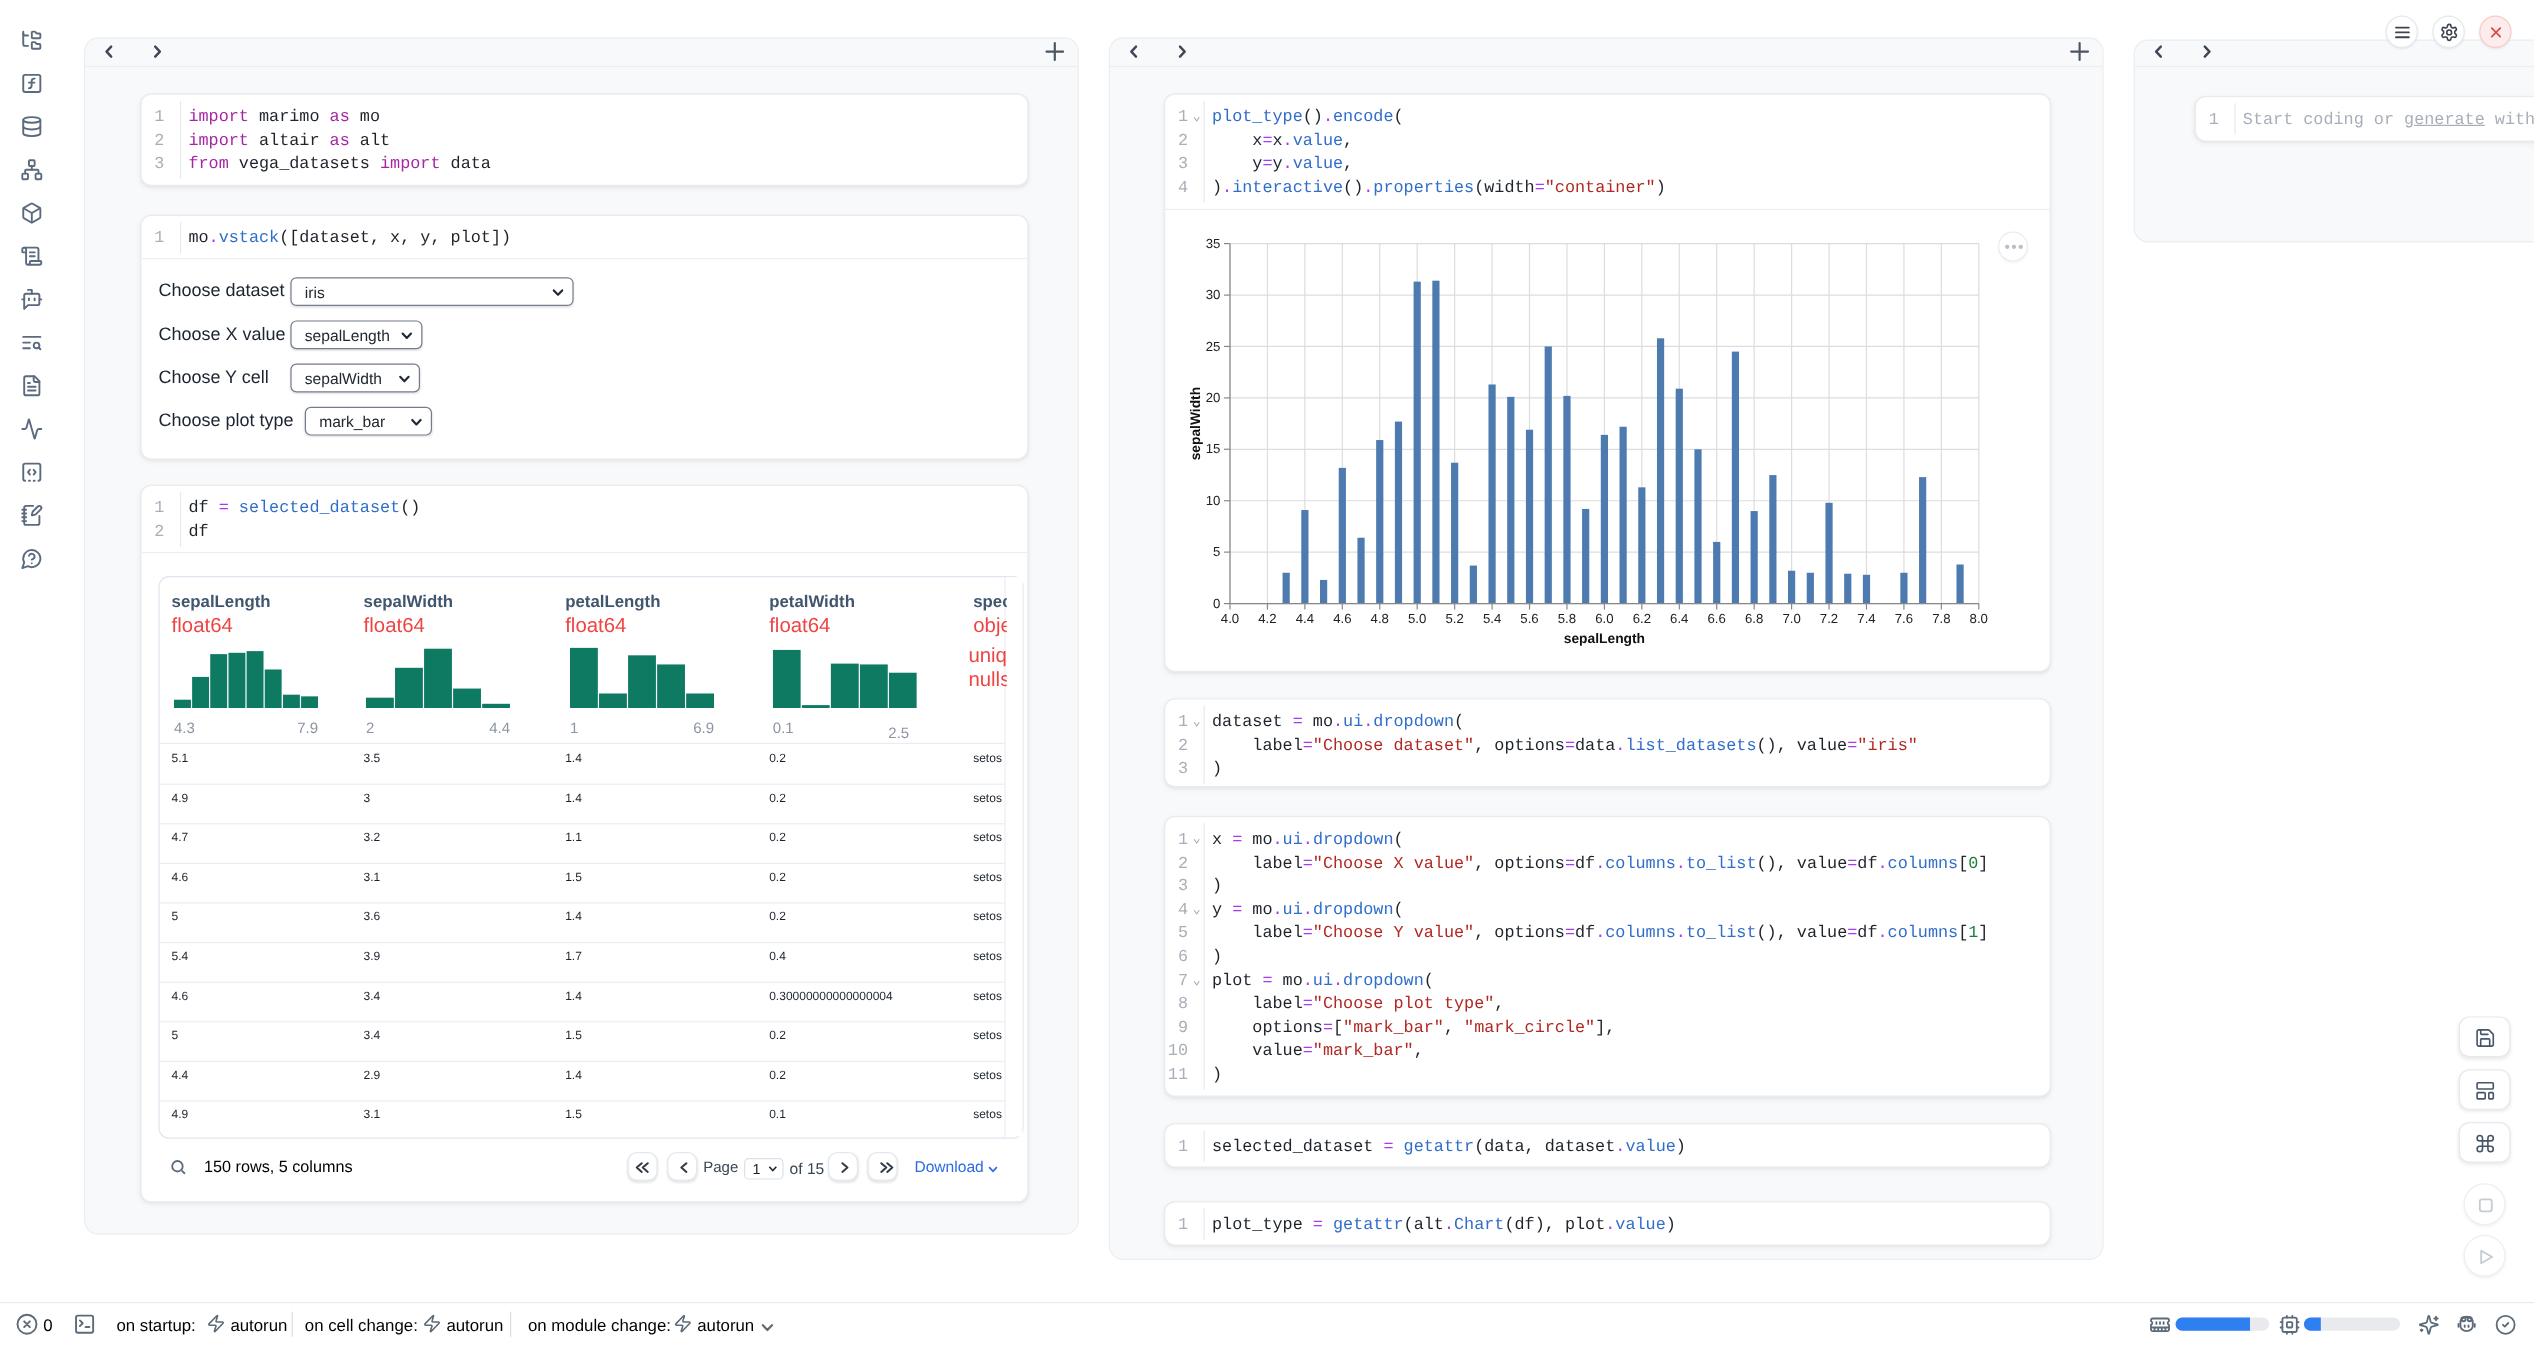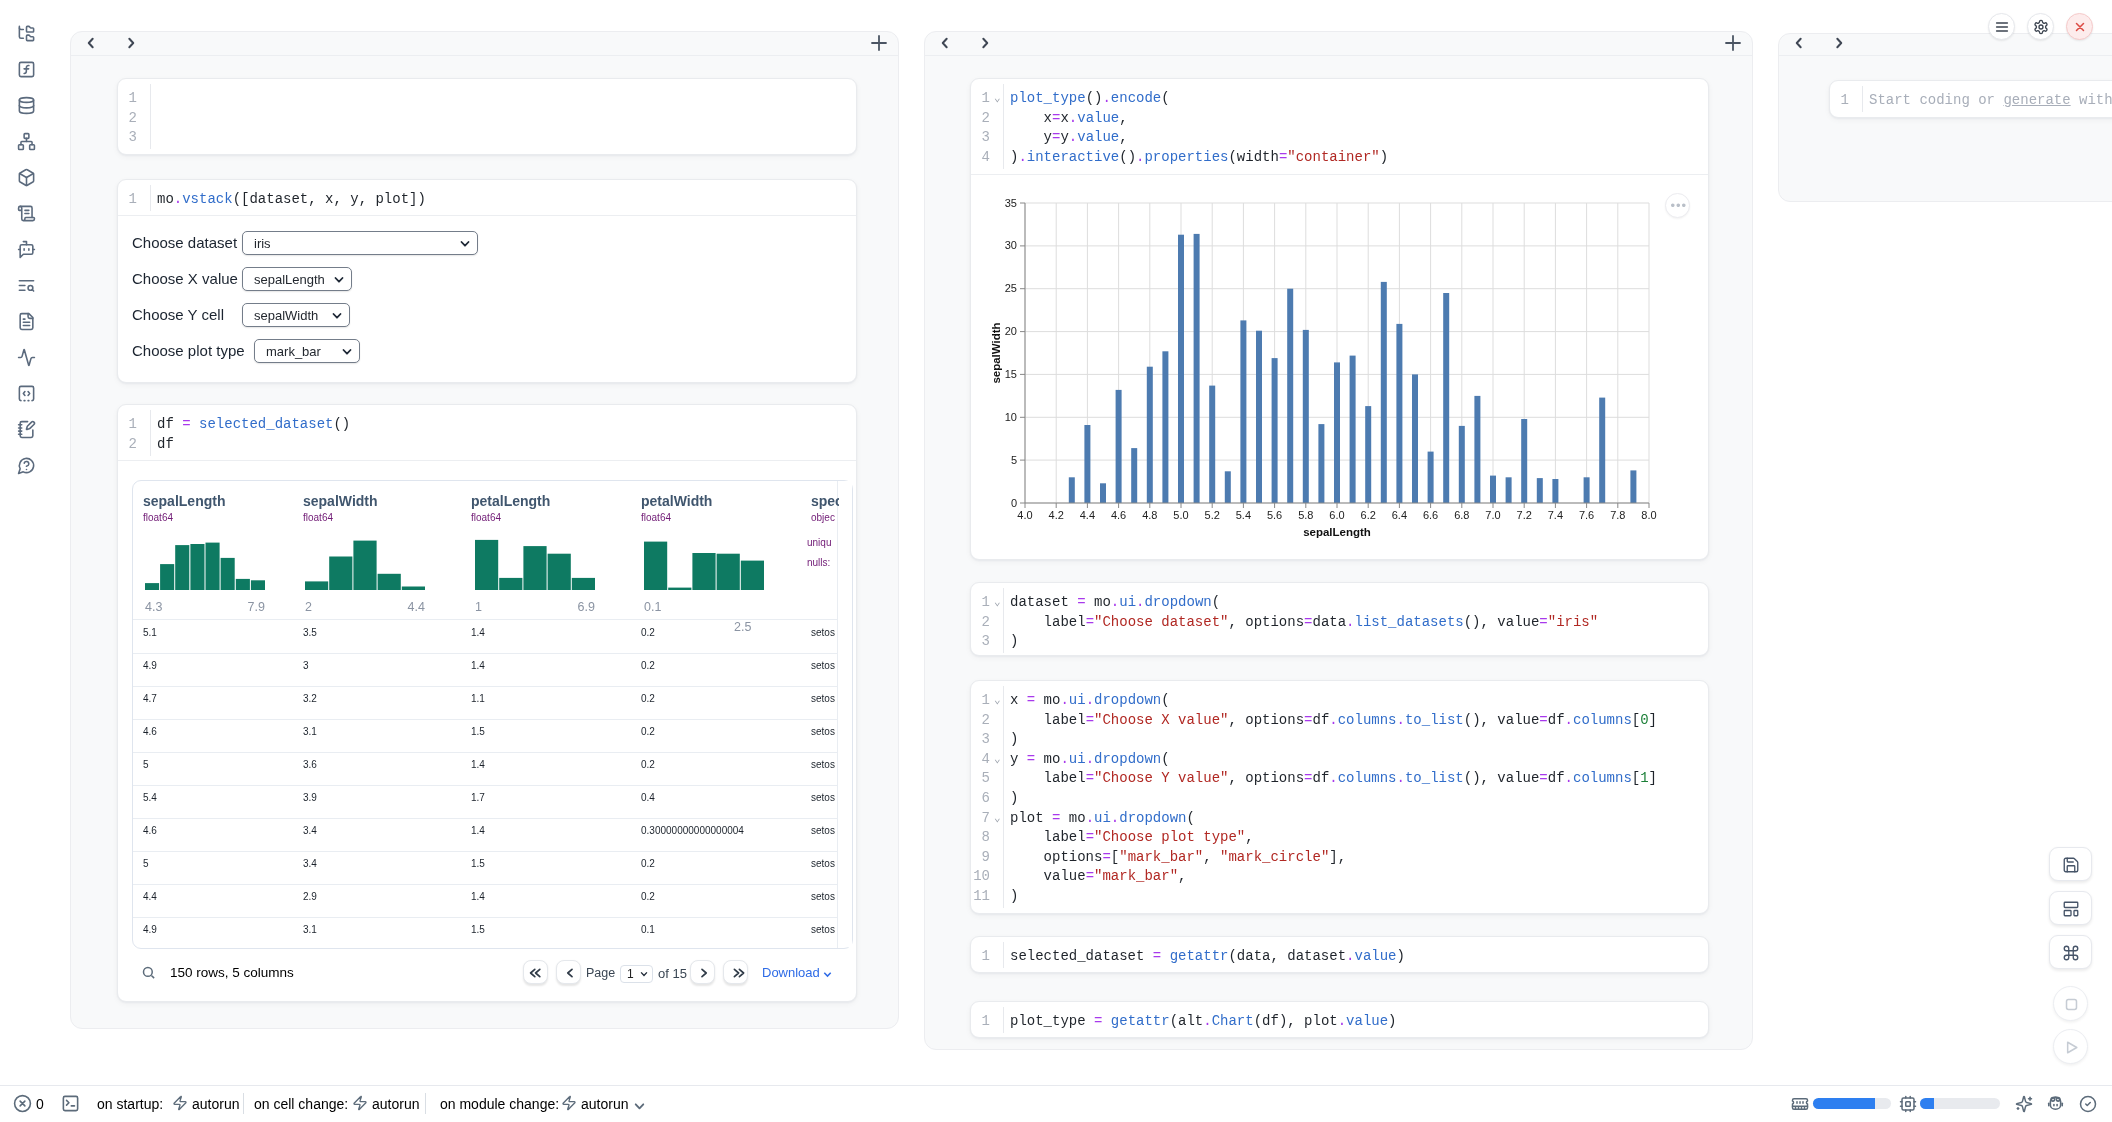--- a/index.html
+++ b/index.html
@@ -16,21 +16,21 @@
 .hdiv {position:absolute;height:1px;background:#eceef1}
 .k {color:#a626a4} .f {color:#316dca} .o {color:#a839ec}
 .s {color:#b12823} .n {color:#1b7f37}
 svg {display:block}
 .ui-label {position:absolute;font-size:15px;color:#1b2430}
 .sel {position:absolute;background:#fff;border:1px solid #747d8a;border-radius:5px;
   font-size:13px;color:#23282f;box-shadow:0 1px 1.5px rgba(0,0,0,.1)}
 .sel span {position:absolute;left:11px;top:4px}
 .sel svg {position:absolute;right:6px;top:6px}
 .th {position:absolute;font-size:14px;font-weight:bold;color:#40566e}
-.tsub {position:absolute;font-size:10px;color:#701a75}
+.tsub {position:absolute;font-size:17px;color:#ef4444}
 .tval {position:absolute;font-size:10px;color:#1c232c}
 .rowline {position:absolute;height:1px;background:#e9edf2}
 .hlabel {position:absolute;font-size:12.5px;color:#8b94a3}
 .pgbtn {position:absolute;width:25px;height:24px;background:#fff;border:1px solid #e5e8ec;
   border-radius:8px;box-shadow:0 1.5px 2px rgba(0,0,0,.1);color:#2f3a46;font-size:13px;
   text-align:center;line-height:22px}
 .gray {color:#000000}
 </style></head><body>
 <div id="app">
 
@@ -139,20 +139,21 @@
     </svg>
 <svg class="abs" style="left:1725px;top:35px" width="16" height="16">
       <path d="M8.0 1 V15 M1 8.0 H15" stroke="#4b5563" stroke-width="1.8" stroke-linecap="round"></path>
     </svg>
 <div class="hdiv" style="left:71px;top:55px;width:827px"></div>
 <div class="hdiv" style="left:925px;top:55px;width:827px"></div>
 <div class="hdiv" style="left:1779px;top:55px;width:333px"></div>
 <div class="cell" style="left:117px;top:78px;width:740px;height:77px"></div>
 <div class="lnum" style="left:119px;top:89.1px;">1<br>2<br>3</div>
     <div class="vdiv" style="left:150px;top:84px;height:65.4px"></div>
+    <div class="code" style="left:157px;top:89.1px;"><span class="k">import</span> marimo <span class="k">as</span> mo<br><span class="k">import</span> altair <span class="k">as</span> alt<br><span class="k">from</span> vega_datasets <span class="k">import</span> data</div>
 <div class="cell" style="left:117px;top:179px;width:740px;height:204px"></div>
 <div class="lnum" style="left:119px;top:190.1px;">1</div>
     <div class="vdiv" style="left:150px;top:185px;height:26.2px"></div>
     <div class="code" style="left:157px;top:190.1px;">mo<span class="o">.</span><span class="f">vstack</span>([dataset, x, y, plot])</div>
 <div class="hdiv" style="left:118px;top:215px;width:738px"></div>
 <div class="ui-label" style="left:132px;top:234px">Choose dataset</div>
 <div class="sel" style="left:242px;top:231px;width:236px;height:24px">
       <span>iris</span>
       <svg style="right:6px" width="12" height="12" viewBox="0 0 12 12">
         <path d="M2.5 4 6 7.7 9.5 4" fill="none" stroke="#1f2937" stroke-width="1.8" stroke-linecap="round" stroke-linejoin="round"></path>
@@ -229,21 +230,21 @@
       <rect x="72.6" y="19.7" width="23.2" height="36.3" fill="#0e7a62"></rect>
       <rect x="96.8" y="26.6" width="23.2" height="29.4" fill="#0e7a62"></rect>
     </svg>
 <div class="hlabel" style="left:145px;top:600px">4.3</div>
 <div class="hlabel" style="left:235px;top:600px;width:30px;text-align:right">7.9</div>
 <div class="hlabel" style="left:305px;top:600px">2</div>
 <div class="hlabel" style="left:395px;top:600px;width:30px;text-align:right">4.4</div>
 <div class="hlabel" style="left:475px;top:600px">1</div>
 <div class="hlabel" style="left:565px;top:600px;width:30px;text-align:right">6.9</div>
 <div class="hlabel" style="left:644px;top:600px">0.1</div>
-<div class="hlabel" style="left:734px;top:620px;width:30px;text-align:left">2.5</div>
+<div class="hlabel" style="left:734px;top:604px;width:30px;text-align:center">2.5</div>
 <div class="rowline" style="left:133px;top:619px;width:704px"></div>
 <div class="tval" style="left:143px;top:627.0px">5.1</div>
 <div class="tval" style="left:303px;top:627.0px">3.5</div>
 <div class="tval" style="left:471px;top:627.0px">1.4</div>
 <div class="tval" style="left:641px;top:627.0px">0.2</div>
 <div class="tval" style="left:811px;top:627.0px">setos</div>
 <div class="rowline" style="left:133px;top:652.5px;width:704px"></div>
 <div class="tval" style="left:143px;top:660.0px">4.9</div>
 <div class="tval" style="left:303px;top:660.0px">3</div>
 <div class="tval" style="left:471px;top:660.0px">1.4</div>

